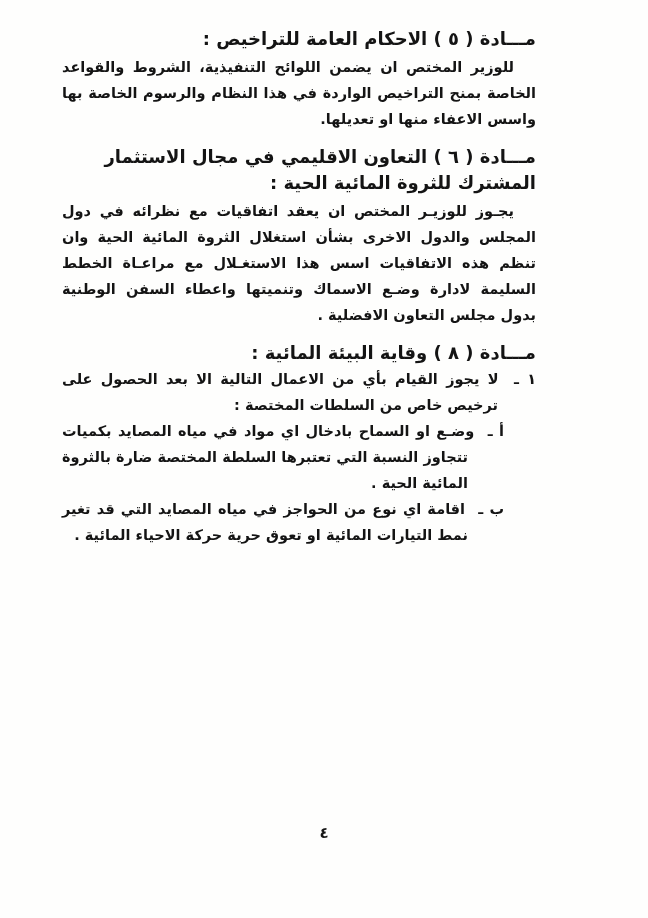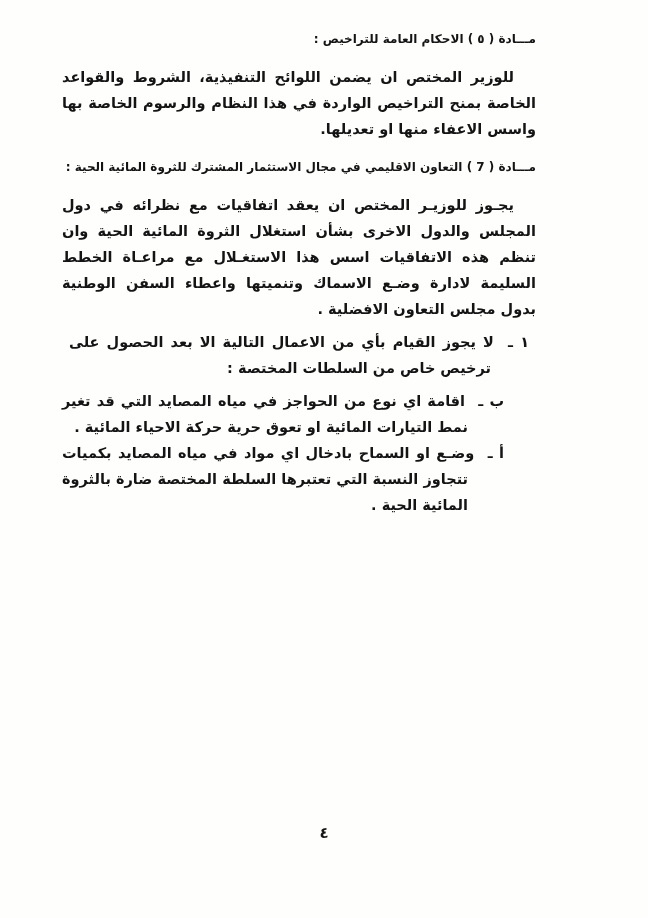--- a/index.html
+++ b/index.html
@@ -27,36 +27,36 @@
     width: 474px;
     direction: rtl;
     text-align: justify;
     font-size: 14.5px;
     line-height: 26px;
     font-weight: bold;
   }
   .art-heading {
     margin: 0;
     padding: 0;
-    font-size: 12px;
+    font-size: 18px;
     font-weight: bold;
     text-align: right;
     line-height: 26px;
   }
-  .art-heading + .art-body { margin-top: 12px; }
+  .art-heading + .art-body { margin-top: 2px; }
   .art-body + .art-heading,
   .clause-group + .art-heading,
   .sub-item + .art-heading { margin-top: 12px; }
   .art-body {
     margin: 0;
     padding: 0;
     text-indent: 22px;
   }
   .clause {
-    margin: 7px;
+    margin: 0;
     padding-right: 38px;
     text-indent: -38px;
   }
   .sub-item {
     margin: 0 32px 0 0;
     padding-right: 36px;
     text-indent: -36px;
   }
   .marker {
     display: inline;
@@ -77,38 +77,39 @@
 </head>
 <body>
 
 <div class="sheet">
 
   <main class="content">
 
     <h2 class="art-heading">مـــادة ( ٥ ) الاحكام العامة للتراخيص :</h2>
     <p class="art-body">للوزير المختص ان يضمن اللوائح التنفيذية، الشروط والقواعد الخاصة بمنح التراخيص الواردة في هذا النظام والرسوم الخاصة بها واسس الاعفاء منها او تعديلها.</p>
 
-    <h2 class="art-heading">مـــادة ( 7 ) التعاون الاقليمي في مجال الاستثمار المشترك للثروة المائية الحية :</h2>
+    <h2 class="art-heading">مـــادة ( ٦ ) التعاون الاقليمي في مجال الاستثمار المشترك للثروة المائية الحية :</h2>
     <p class="art-body">يجـوز للوزيـر المختص ان يعقد اتفاقيات مع نظرائه في دول المجلس والدول الاخرى بشأن استغلال الثروة المائية الحية وان تنظم هذه الاتفاقيات اسس هذا الاستغـلال مع مراعـاة الخطط السليمة لادارة وضـع الاسماك وتنميتها واعطاء السفن الوطنية بدول مجلس التعاون الافضلية .</p>
 
 
+    <h2 class="art-heading">مـــادة ( ٨ ) وقاية البيئة المائية :</h2>
 
     <div class="clause clause-group">
       <span class="marker">١ ـ</span>
       <span>لا يجوز القيام بأي من الاعمال التالية الا بعد الحصول على ترخيص خاص من السلطات المختصة :</span>
     </div>
 
     <div class="sub-item">
-      <span class="marker">ب ـ</span>
-      <span>اقامة اي نوع من الحواجز في مياه المصايد التي قد تغير نمط التيارات المائية او تعوق حرية حركة الاحياء المائية .</span>
+      <span class="marker">أ ـ</span>
+      <span>وضـع او السماح بادخال اي مواد في مياه المصايد بكميات تتجاوز النسبة التي تعتبرها السلطة المختصة ضارة بالثروة المائية الحية .</span>
     </div>
 
     <div class="sub-item">
-      <span class="marker">أ ـ</span>
-      <span>وضـع او السماح بادخال اي مواد في مياه المصايد بكميات تتجاوز النسبة التي تعتبرها السلطة المختصة ضارة بالثروة المائية الحية .</span>
+      <span class="marker">ب ـ</span>
+      <span>اقامة اي نوع من الحواجز في مياه المصايد التي قد تغير نمط التيارات المائية او تعوق حرية حركة الاحياء المائية .</span>
     </div>
 
 
 
   </main>
 
   <div class="page-number">٤</div>
 
 </div>
 

